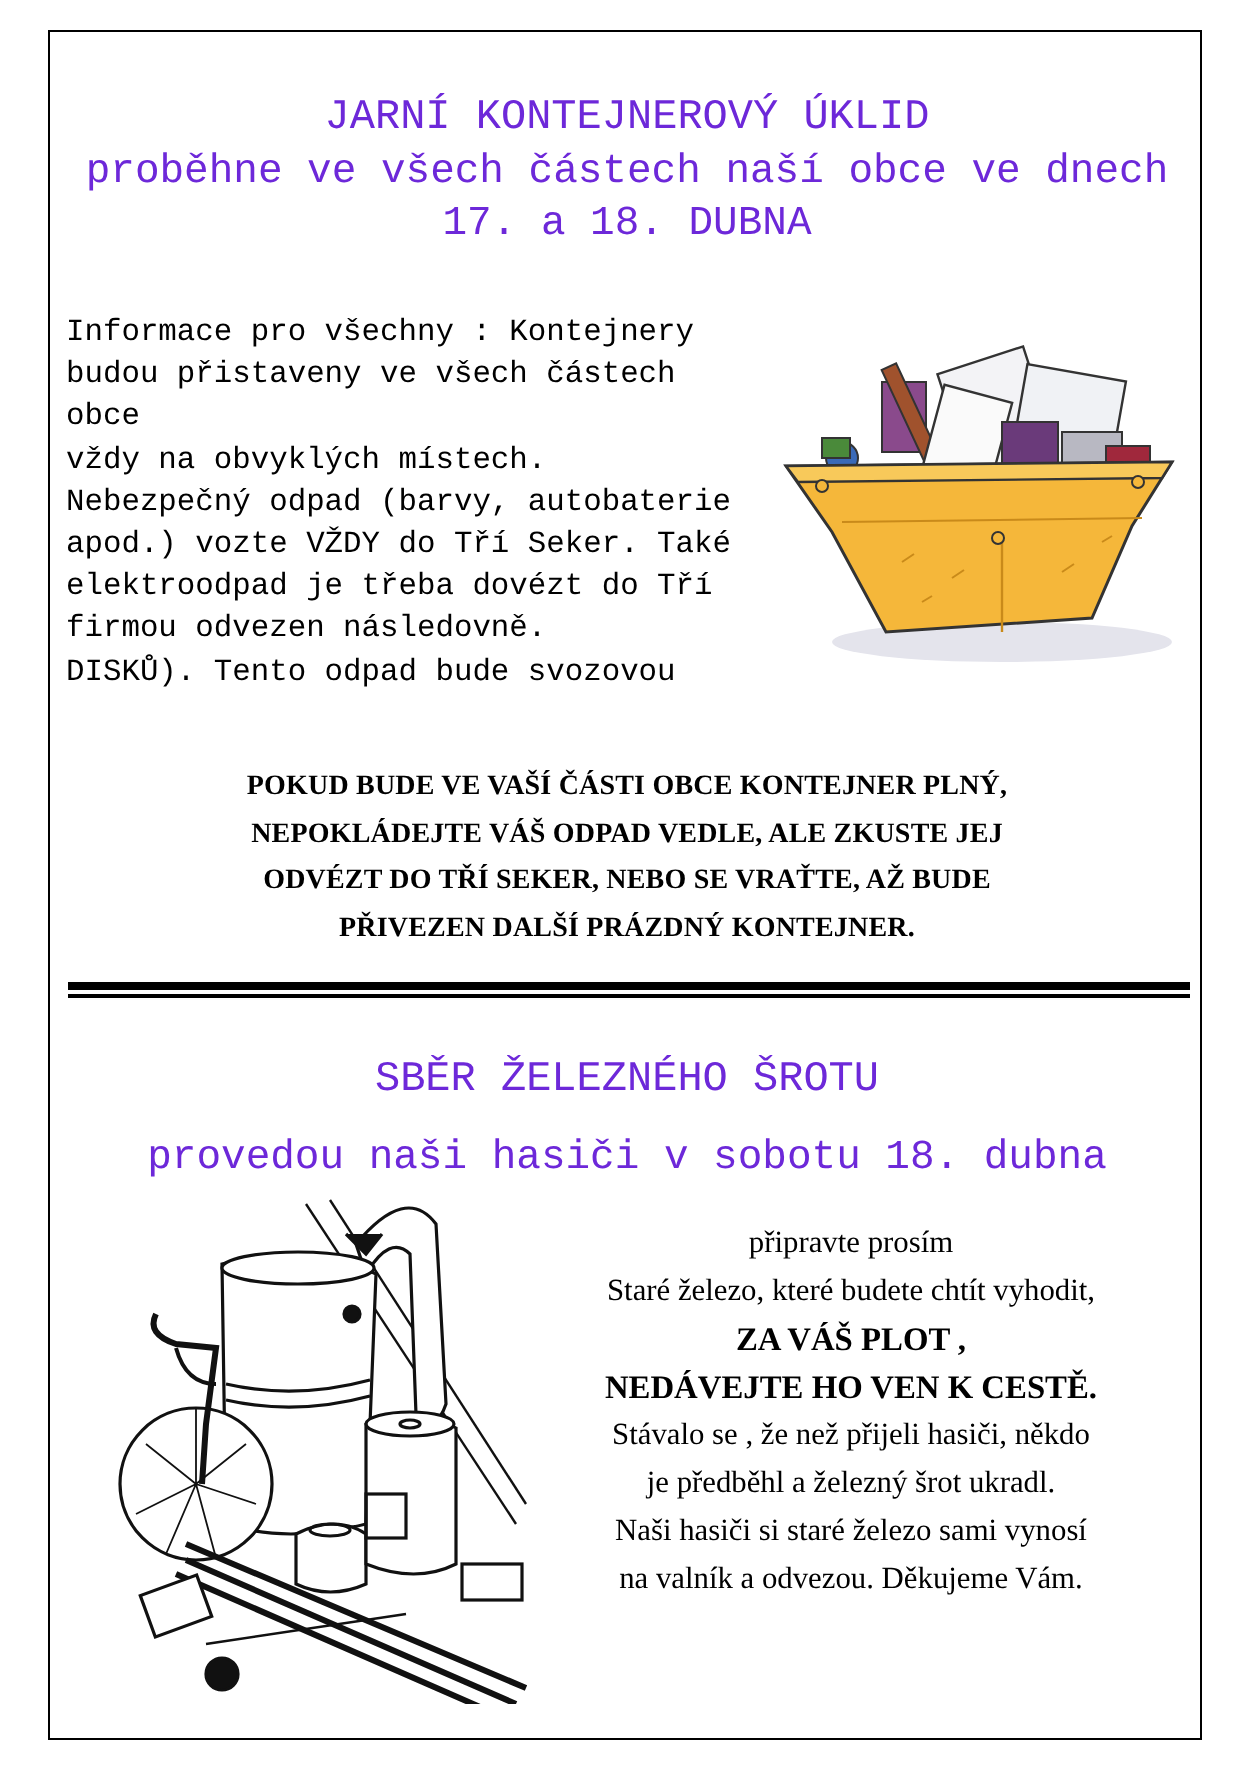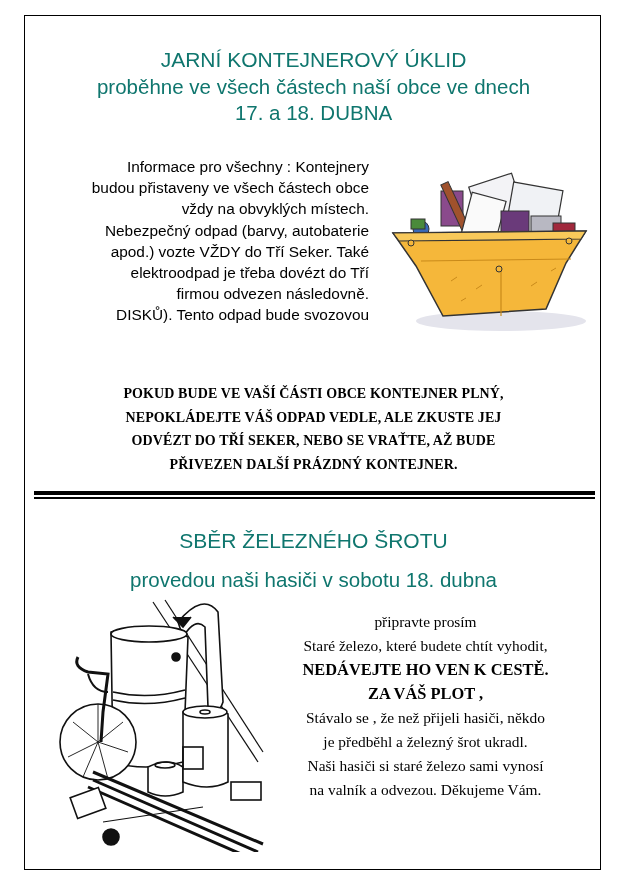--- a/index.html
+++ b/index.html
@@ -1,28 +1,28 @@
 <!DOCTYPE html>
 <html><head>
 <meta charset="utf-8">
 <style>
   html, body { margin: 0; padding: 0; background: #ffffff; }
   body { width: 622px; height: 890px; position: relative; overflow: hidden; }
   .page-frame {
     position: absolute; left: 24px; top: 15px; width: 577px; height: 855px;
     border: 1.5px solid #000; box-sizing: border-box; background: #fff;
   }
-  .sans { font-family: Liberation Sans, sans-serif; color: #0f766e; }
+  .sans { font-family: Liberation Mono, monospace; color: #6d28d9; }
   .heading-block { position: absolute; left: 0; width: 577px; text-align: center; }
   .h1 { font-size: 21px; line-height: 24px; }
   .h2 { font-size: 20.5px; line-height: 24px; }
   .info-text {
     position: absolute; left: 8px; top: 140px; width: 336px;
-    text-align: right; font-size: 15.4px; line-height: 21.2px;
-    font-family: Liberation Sans, sans-serif;
+    text-align: left; font-size: 15.4px; line-height: 21.2px;
+    font-family: Liberation Mono, monospace;
   }
   .bold-notice {
     position: absolute; left: 0; top: 366px; width: 577px;
     text-align: center; font-size: 14px; line-height: 23.5px; font-weight: bold;
     font-family: "Liberation Serif", serif; letter-spacing: 0.1px;
   }
   .divider { position: absolute; left: 9px; width: 561px; background: #000; }
   .divider-thick { top: 475px; height: 4px; }
   .divider-thin { top: 481px; height: 1.5px; }
   .iron-text {
@@ -134,21 +134,21 @@
 
       <rect x="40" y="210" width="30" height="22" fill="#fff" transform="rotate(-20 55 221)"></rect>
       <path d="M70 240 L170 225" stroke-width="1.2"></path>
       <circle cx="78" cy="255" r="8" fill="#111"></circle>
     </svg>
   </div>
 
   <div class="iron-text">
     <span class="line">připravte prosím</span>
     <span class="line">Staré železo, které budete chtít vyhodit,</span>
+    <span class="line b">ZA VÁŠ PLOT ,</span>
     <span class="line b">NEDÁVEJTE HO VEN K CESTĚ.</span>
-    <span class="line b">ZA VÁŠ PLOT ,</span>
     <span class="line">Stávalo se , že než přijeli hasiči, někdo</span>
     <span class="line">je předběhl a železný šrot ukradl.</span>
     <span class="line">Naši hasiči si staré železo sami vynosí</span>
     <span class="line">na valník a odvezou. Děkujeme Vám.</span>
   </div>
 
 </div>
 
 </body></html>

